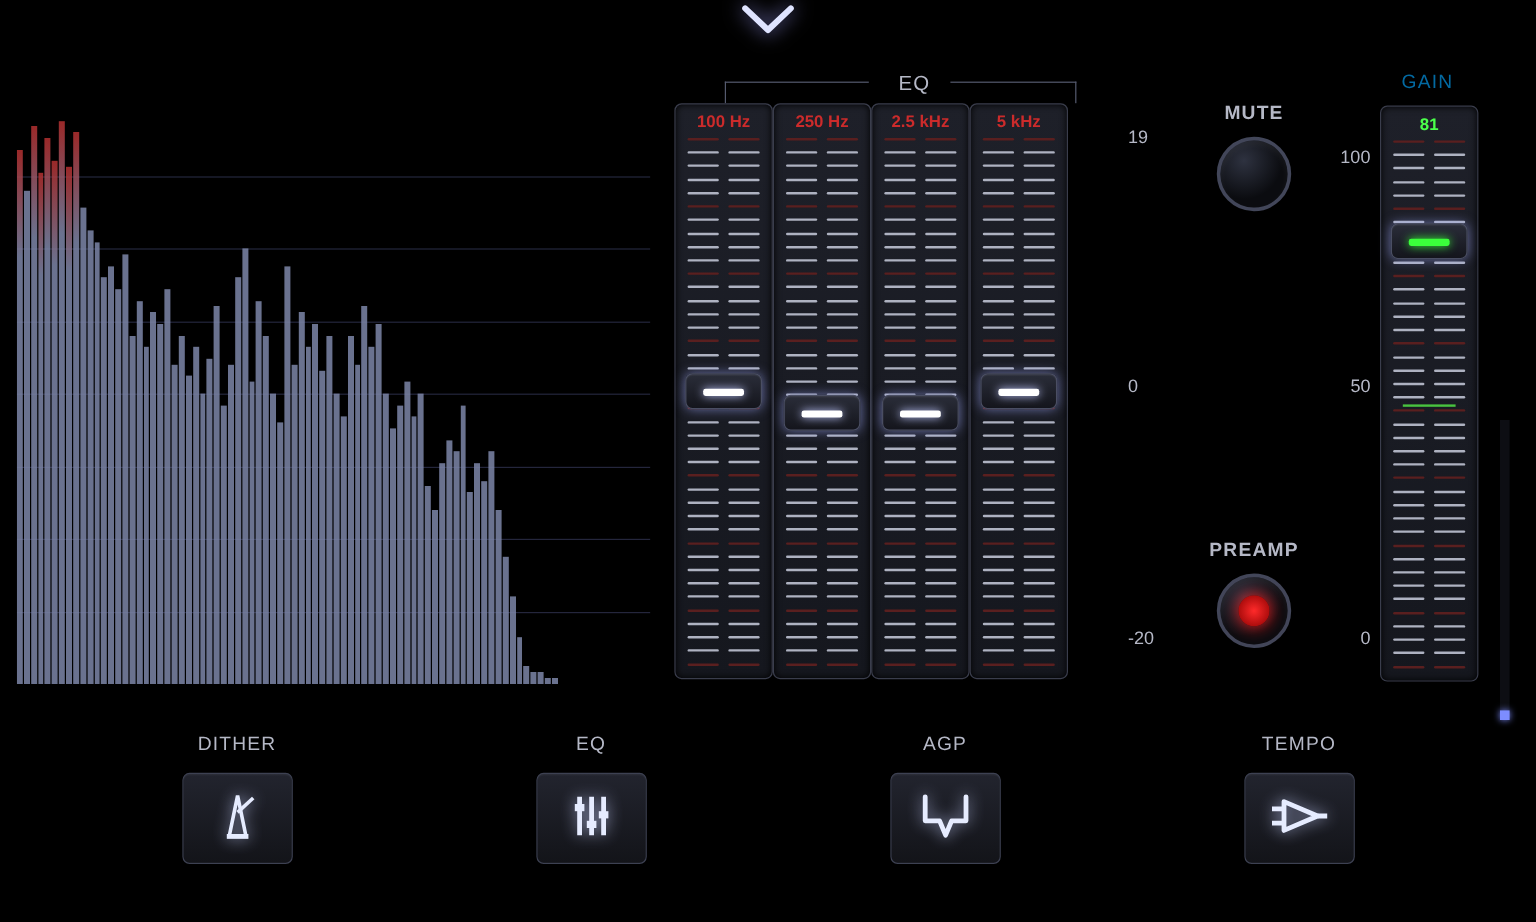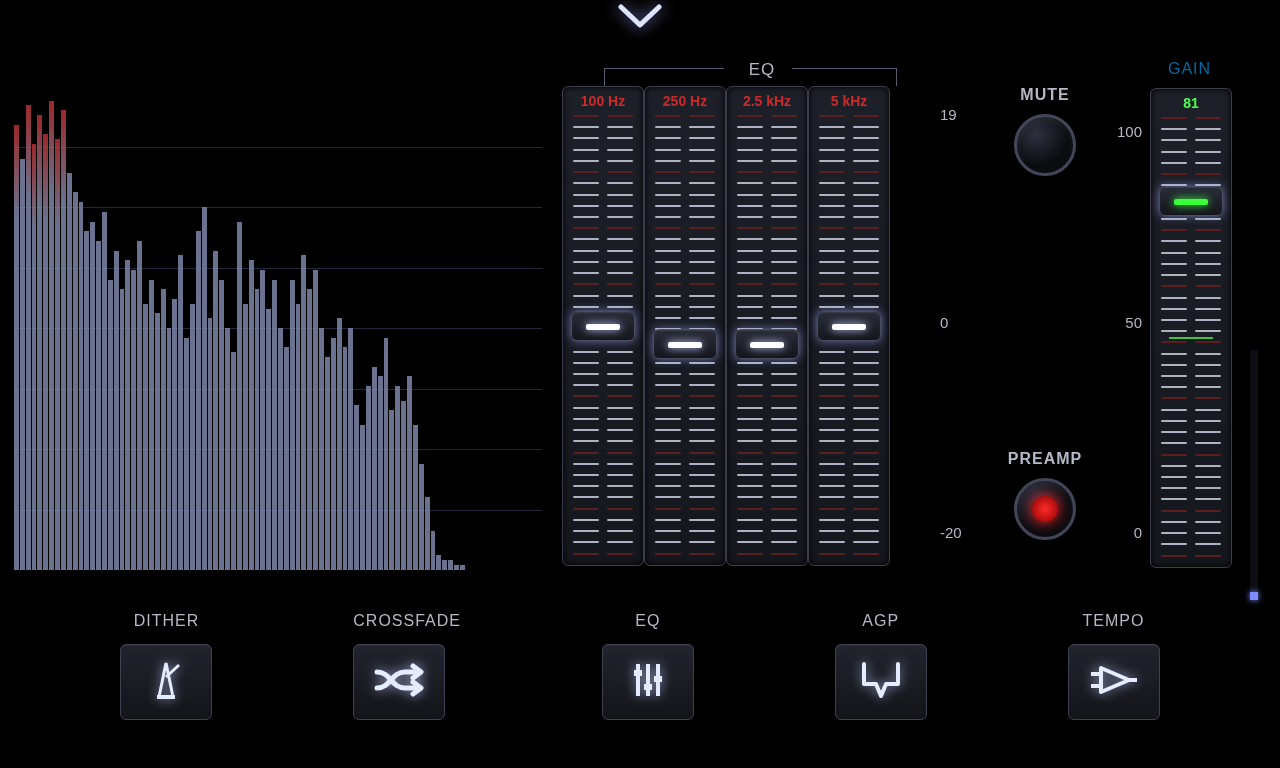--- a/index.html
+++ b/index.html
@@ -906,31 +906,20 @@
       <div>DITHER</div>
       <div class="bot-btn">
         <span><svg width="46" height="46" viewBox="0 0 46 46">
             <path d="M16 40 L23 6 L30 40 Z" fill="none" stroke="#e6ecff" stroke-width="3"></path>
             <line x1="23" y1="20" x2="36" y2="8" stroke="#e6ecff" stroke-width="3"></line>
             <rect x="14" y="38" width="18" height="4" fill="#e6ecff"></rect>
           </svg></span>
       </div>
     </div>
     <div class="bot-item">
-      <div>CROSSFADE</div>
-      <div class="bot-btn">
-        <span><svg width="52" height="40" viewBox="0 0 52 40">
-            <path d="M4 12 C 18 12, 18 28, 32 28 L44 28" fill="none" stroke="#e6ecff" stroke-width="5" stroke-linecap="round"></path>
-            <path d="M4 28 C 18 28, 18 12, 32 12 L44 12" fill="none" stroke="#e6ecff" stroke-width="5" stroke-linecap="round"></path>
-            <polyline points="40,6 48,12 40,18" fill="none" stroke="#e6ecff" stroke-width="5" stroke-linecap="round" stroke-linejoin="round"></polyline>
-            <polyline points="40,22 48,28 40,34" fill="none" stroke="#e6ecff" stroke-width="5" stroke-linecap="round" stroke-linejoin="round"></polyline>
-          </svg></span>
-      </div>
-    </div>
-    <div class="bot-item">
       <div>EQ</div>
       <div class="bot-btn">
         <span><svg width="44" height="44" viewBox="0 0 44 44">
             <line x1="12" y1="6" x2="12" y2="38" stroke="#e6ecff" stroke-width="4"></line>
             <line x1="22" y1="6" x2="22" y2="38" stroke="#e6ecff" stroke-width="4"></line>
             <line x1="32" y1="6" x2="32" y2="38" stroke="#e6ecff" stroke-width="4"></line>
             <rect x="8" y="12" width="8" height="6" fill="#e6ecff"></rect>
             <rect x="18" y="26" width="8" height="6" fill="#e6ecff"></rect>
             <rect x="28" y="18" width="8" height="6" fill="#e6ecff"></rect>
           </svg></span>

